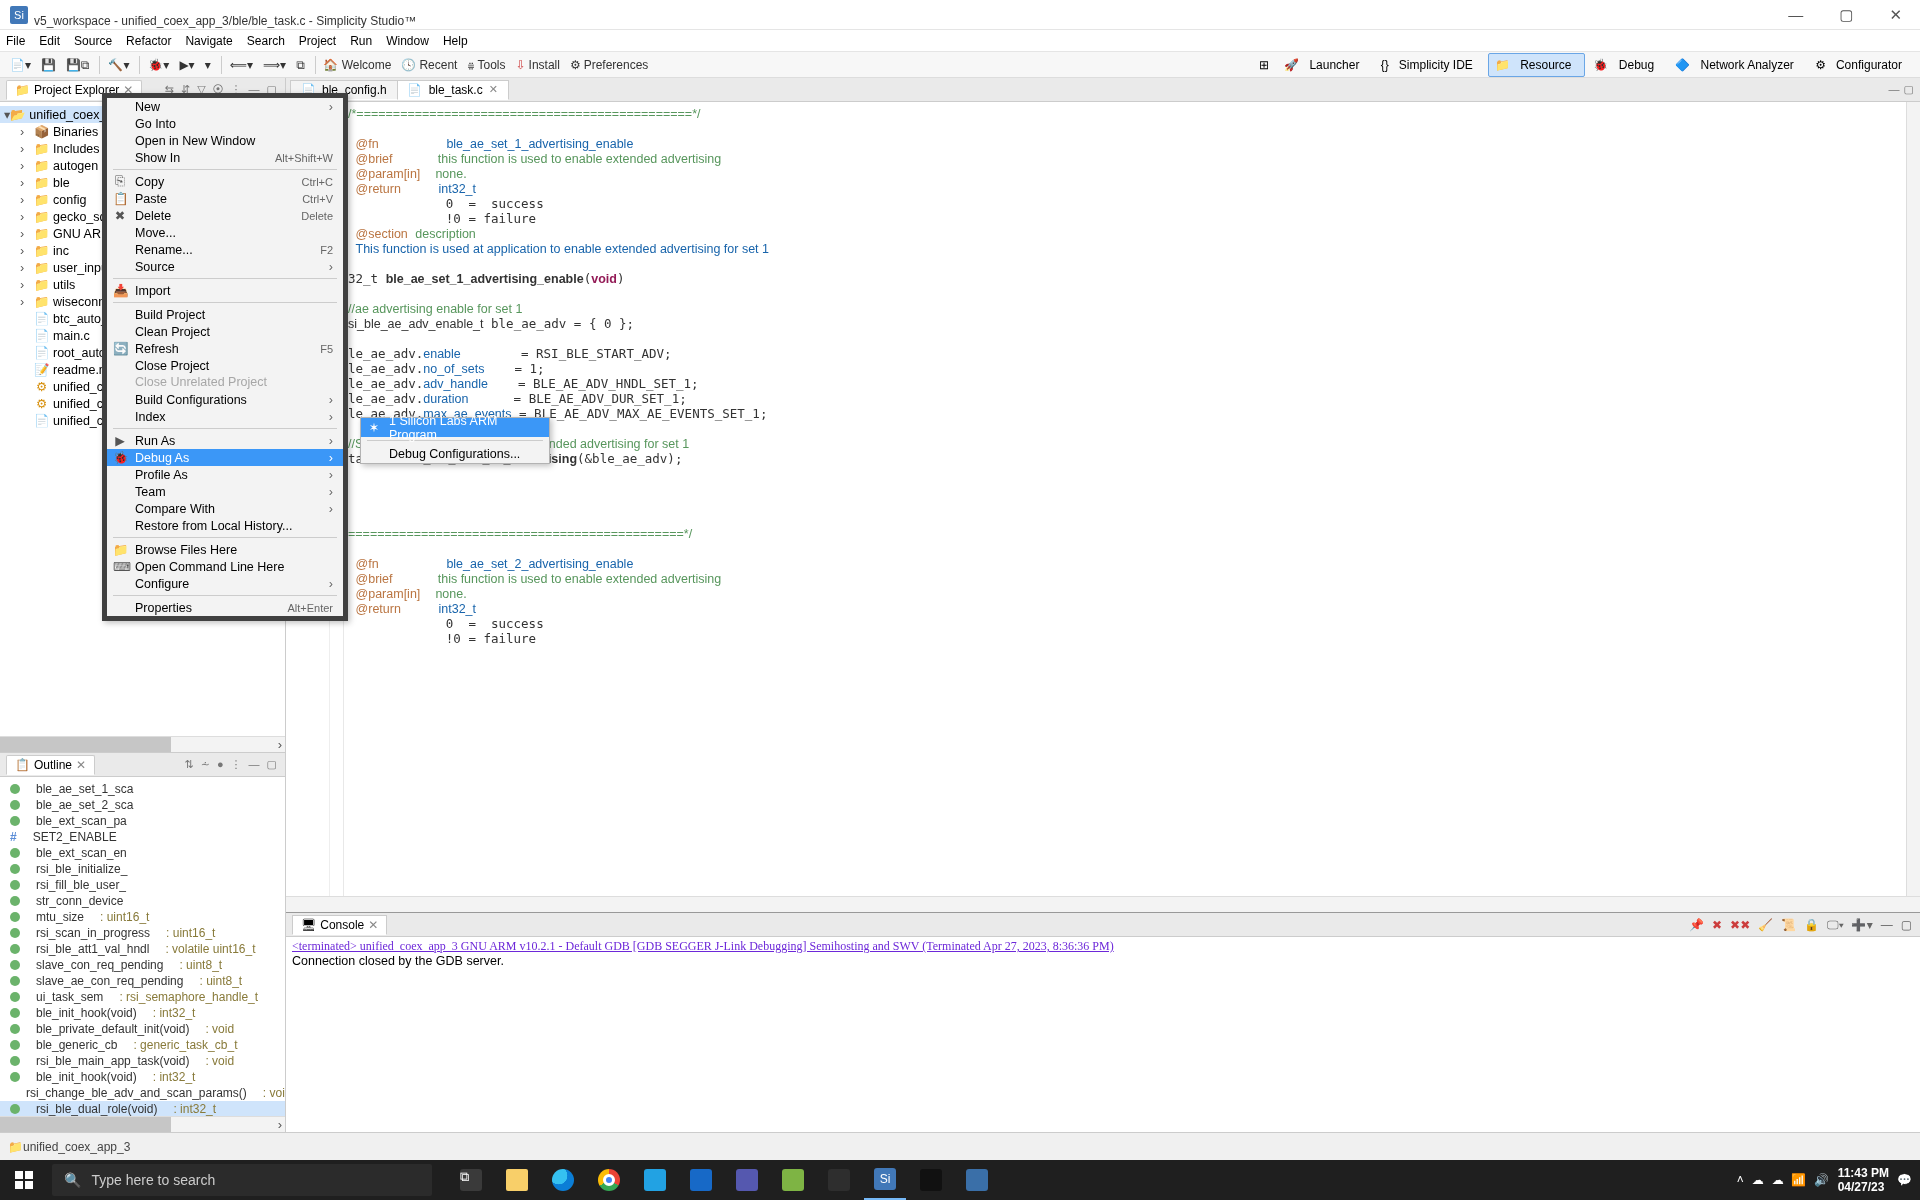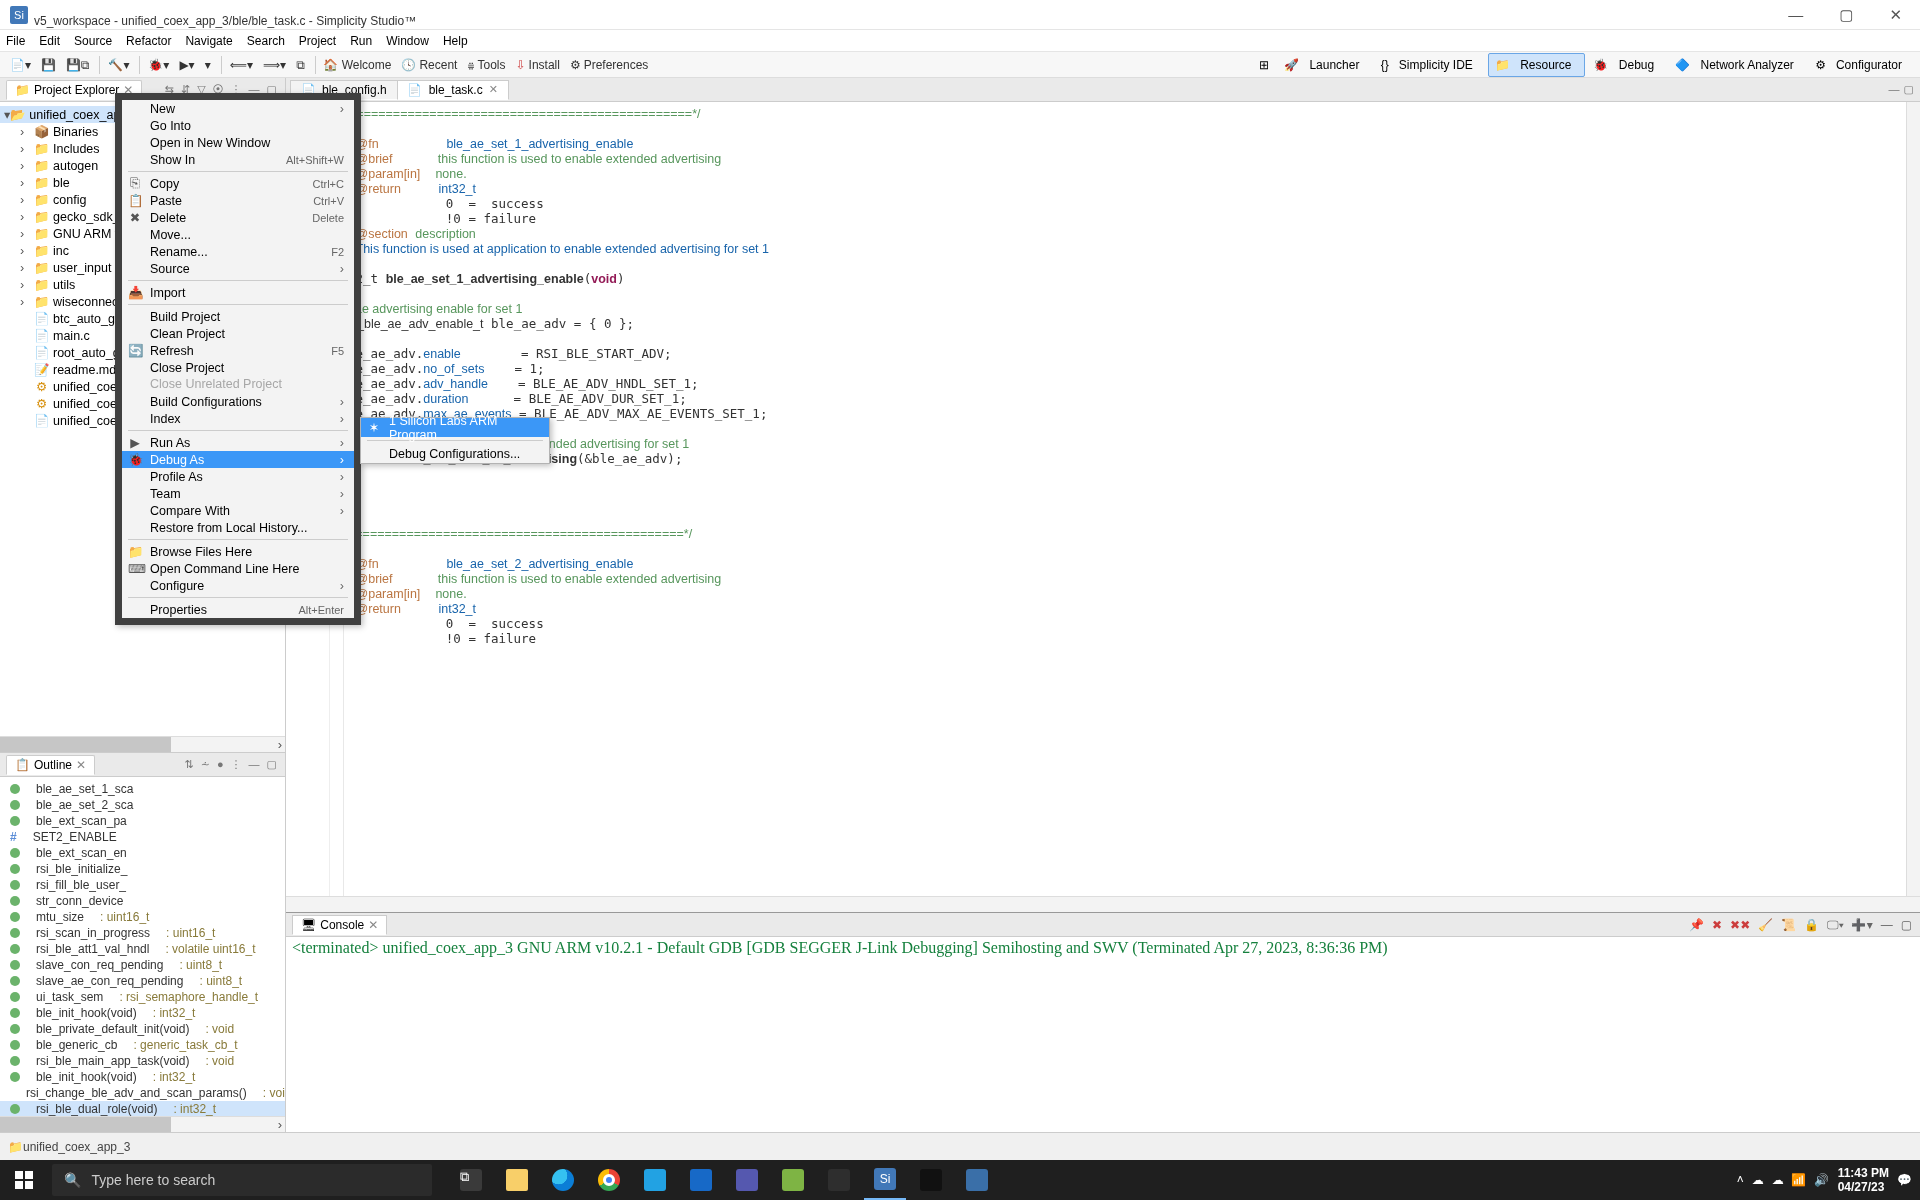--- a/index.html
+++ b/index.html
@@ -49,21 +49,21 @@
 .outline .tree{font-size:12px;}
 .out-row{display:flex;align-items:center;padding:1px 10px;gap:16px;white-space:nowrap;cursor:pointer;}
 .out-row .dot{width:10px;height:10px;border-radius:50%;}
 .dot-green{background:#6bb36b;}
 .dot-hash{color:#5b8dd7;font-weight:700;}
 .sym-var{color:#333;}
 .sym-type{color:#887a3a;}
 .out-row.selected{background:#cfe4fb;}
 
 
-.ctxmenu { position: absolute; left: 115px; top: 93px; width: 246px; background: #f3f3f3; border: 7px solid #404040; box-shadow: 2px 2px 6px rgba(0,0,0,0.25); font-size: 12.5px; z-index: 50; }
+.ctxmenu { position: absolute; left: 102px; top: 93px; width: 246px; background: #f3f3f3; border: 5px solid #404040; box-shadow: 2px 2px 6px rgba(0,0,0,0.25); font-size: 12.5px; z-index: 50; }
 .ctxitem { display: flex; align-items: center; padding: 2px 10px 2px 28px; position: relative; cursor: pointer; height:17px;}
 .ctxitem.highlight { background: #3b97f7; color: #fff; }
 .ctxitem .iicon { position: absolute; left: 6px; width: 14px; text-align: center; color:#555;}
 .ctxitem.highlight .iicon{color:#fff;}
 .ctxitem .short { margin-left: auto; color: #666; font-size: 11px; }
 .ctxitem .sub { margin-left: auto; color: #666; }
 .ctxitem.highlight .sub{color:#fff;}
 .ctxitem.disabled{color:#a7a7a7;align-items:flex-end;}
 .ctxsep { height: 1px; background: #ccc; margin: 3px 6px; }
 
@@ -92,21 +92,21 @@
 .minimap{width:14px; background:#f3f3f3; border-left:1px solid #ddd;}
 .code-hscroll{height:16px;border-top:1px solid #ddd;background:#f3f3f3;}
 
 
 .console-area{height:220px; border-top:1px solid #999; display:flex; flex-direction:column;}
 .console-header{height:24px; background:#eaeaea; border-bottom:1px solid #ccc; display:flex; align-items:center; padding:0 6px; font-size:12px;}
 .console-header .view-title{background:#fff; border:1px solid #ccc; border-bottom:1px solid #fff; padding:2px 8px; display:inline-flex; align-items:center; gap:4px;}
 .console-header .tools{margin-left:auto; display:flex; gap:4px; color:#666; font-size:12px;}
 .console-header .tools span{cursor:pointer;padding:0 2px;}
 .console-body{flex:1; padding:2px 6px; font-family:Consolas,monospace; font-size:12.5px; overflow:auto;}
-.console-body .term-label{color:#15803d;font-family:"Segoe UI";font-size:16px;}
+.console-body .term-label{color:#6d28d9;font-family:"Segoe UI";font-size:12px;text-decoration:underline;}
 .console-body .line{white-space:pre;}
 
 
 .statusbar{height:28px; background:#f0f0f0; border-top:1px solid #ccc; display:flex; align-items:center; padding:0 8px; font-size:12px; color:#444;}
 
 
 .taskbar{position:absolute; left:0; right:0; bottom:0; height:40px; background:#1f1f1f; display:flex; align-items:center; color:#fff;}
 .taskbar .start{width:48px; height:100%; display:flex; align-items:center; justify-content:center; background:#1f1f1f;}
 .taskbar .search{display:flex; align-items:center; gap:10px; background:#2b2b2b; height:32px; width:380px; margin-left:4px; padding:0 12px; border-radius:2px; color:#ccc; font-size:14px;}
 .taskbar .apps{display:flex; align-items:center; gap:4px; margin-left:18px;}
@@ -506,20 +506,21 @@
           <span>📜</span>
           <span>🔒</span>
           <span>🖵▾</span>
           <span>➕▾</span>
           <span>—</span>
           <span>▢</span>
         </div>
       </div>
       <div class="console-body">
         <div class="term-label">&lt;terminated&gt; unified_coex_app_3 GNU ARM v10.2.1 - Default GDB [GDB SEGGER J-Link Debugging] Semihosting and SWV (Terminated Apr 27, 2023, 8:36:36 PM)</div>
+        <div class="line">Connection closed by the GDB server.</div>
       </div>
     </div>
   </div>
 </div>
 
 <div class="statusbar">
   <span>📁 </span>
   <span>unified_coex_app_3</span>
 </div>
 

